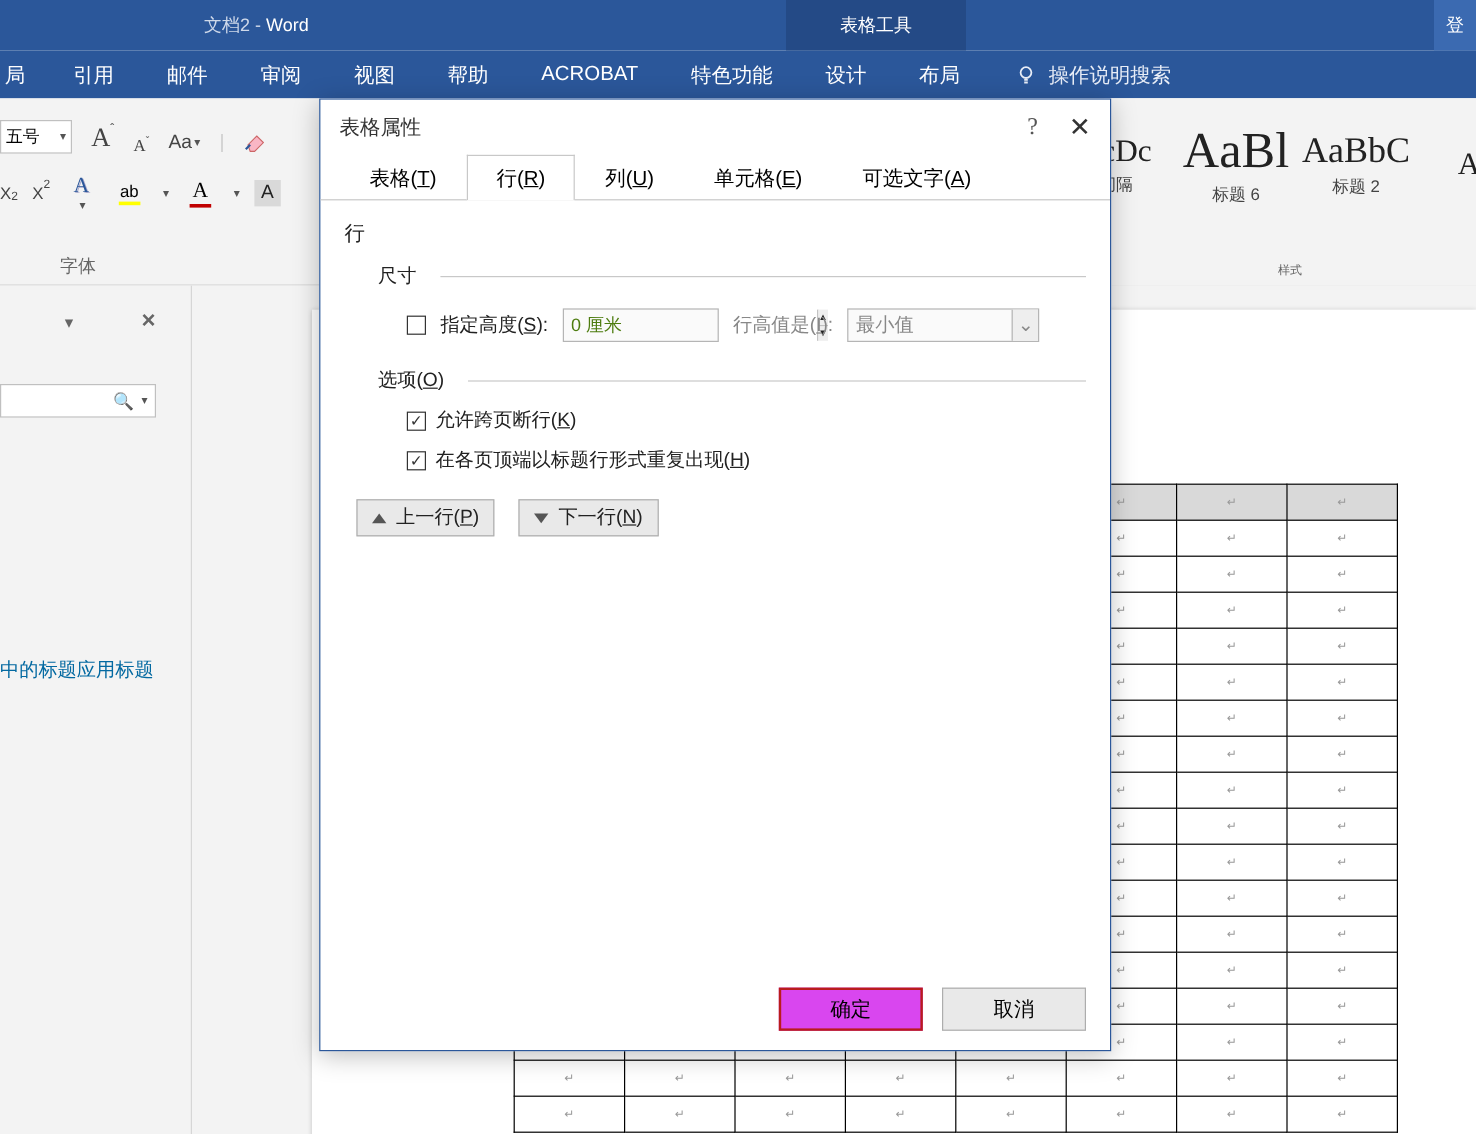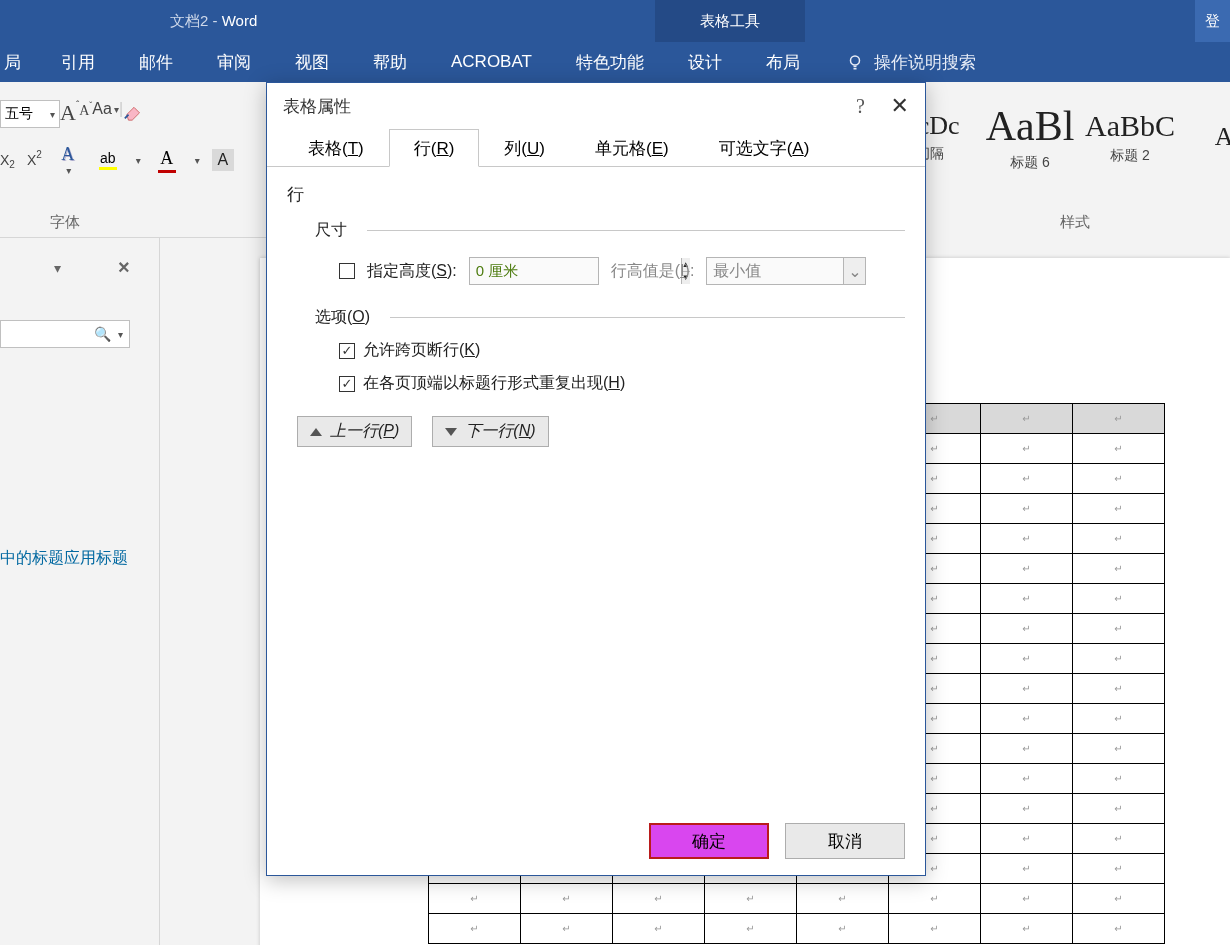--- a/index.html
+++ b/index.html
@@ -13,37 +13,37 @@
 
   .ribbon-tabs { background: #2b579a; height: 40px; display: flex; align-items: center; color: #fff; font-size: 17px; padding-left: 0; }
   .ribbon-tab { padding: 0 22px; height: 40px; display: flex; align-items: center; cursor: pointer; }
   .ribbon-tab.layout-tab-first { padding-left: 4px; padding-right: 18px; }
   .tell-me { display: flex; align-items: center; gap: 10px; padding-left: 24px; color: #e8edf7; }
   .bulb-icon { width: 18px; height: 18px; }
 
   .ribbon-body { background: #f3f3f3; height: 156px; border-bottom: 1px solid #d6d6d6; position: relative; }
   .font-group { position: absolute; left: 0; top: 0; height: 156px; width: 268px; }
   .font-label { position: absolute; left: 50px; bottom: 6px; font-size: 15px; color: #666; }
-  .font-row1 { position: absolute; top: 18px; left: 0; display: flex; align-items: flex-start; gap: 0; }
+  .font-row1 { position: absolute; top: 18px; left: 0; display: flex; align-items: flex-end; gap: 16px; }
   .font-row2 { position: absolute; top: 62px; left: 0; display: flex; align-items: center; gap: 12px; }
   .ctrl { display: inline-flex; align-items: center; justify-content: center; font-size: 16px; color: #444; }
   .fontsize-box { width: 60px; height: 28px; border: 1px solid #c0c0c0; background: #fff; display: flex; align-items: center; justify-content: space-between; padding: 0 4px; font-size: 14px; }
   .dd-arrow { font-size: 10px; color: #555; margin-left: 2px; }
   .bigA { font-size: 22px; font-family: "Times New Roman"; }
   .smlA { font-size: 14px; font-family: "Times New Roman"; position: relative; top: 3px; }
   .aa-box { display: flex; align-items: center; }
   .sub { font-size: 14px; }
   .sup-small { font-size: 10px; position: relative; }
   .colorbtn { display: flex; flex-direction: column; align-items: center; width: 28px; }
   .colorbar { width: 18px; height: 3px; margin-top: 1px; }
   .letterA { font-family: "Times New Roman"; font-size: 18px; }
   .charshade { width: 22px; height: 22px; background: #d9d9d9; display: flex; align-items: center; justify-content: center; font-size: 16px; color: #222; }
 
   .styles-group { position: absolute; right: 0; top: 0; height: 156px; width: 310px; background: #f3f3f3; }
-  .styles-label { position: absolute; left: 0; right: 0; bottom: 6px; text-align: center; font-size: 15px; color: #666; }
+  .styles-label { position: absolute; left: 0; right: 0; bottom: 6px; text-align: center; font-size: 10px; color: #666; }
   .style-tiles { position: absolute; top: 10px; left: -40px; display: flex; gap: 0; }
   .style-tile { width: 100px; height: 90px; display: flex; flex-direction: column; align-items: center; justify-content: center; border: 1px solid transparent; }
   .style-prev { font-size: 26px; color: #222; font-family: "Calibri Light", "DengXian Light"; }
   .style-prev.big { font-size: 42px; }
   .style-name { font-size: 14px; color: #444; margin-top: 4px; }
 
   .nav-pane { position: absolute; left: 0; top: 238px; width: 160px; height: 710px; background: #f3f3f3; border-right: 1px solid #d6d6d6; }
   .nav-dd { position: absolute; left: 54px; top: 22px; color: #666; font-size: 14px; }
   .nav-close { position: absolute; left: 118px; top: 18px; color: #666; font-size: 20px; font-weight: bold; }
   .nav-search { position: absolute; left: 0; top: 82px; width: 130px; height: 28px; background: #fff; border: 1px solid #c0c0c0; display: flex; align-items: center; justify-content: flex-end; padding-right: 6px; }
@@ -81,21 +81,21 @@
   .spinbtns { width: 20px; display: flex; flex-direction: column; border-left: 1px solid #b5b5b5; }
   .spinbtns div { flex: 1; display: flex; align-items: center; justify-content: center; font-size: 8px; background: #eee; border-bottom: 1px solid #b5b5b5; }
   .spinbtns div:last-child { border-bottom: none; }
 
   .selbox { display: flex; width: 160px; height: 28px; border: 1px solid #b5b5b5; background: #fafafa; align-items: center; padding: 0 6px; color: #888; justify-content: space-between; }
   .sel-arrow { width: 22px; height: 26px; border-left: 1px solid #b5b5b5; display: flex; align-items: center; justify-content: center; background: #eee; margin-right: -6px; }
 
   .opt-row { display: flex; align-items: center; gap: 8px; margin: 12px 0 12px 24px; }
 
   .navbtns { display: flex; gap: 20px; margin-left: 10px; margin-top: 22px; }
-  .navbtn { background: #e9e9e9; border: 1px solid #adadad; padding: 4px 12px; font-size: 16px; display: flex; align-items: center; gap: 8px; cursor: pointer; font-style: italic; }
+  .navbtn { background: #e9e9e9; border: 1px solid #adadad; padding: 4px 12px; font-size: 16px; display: flex; align-items: center; gap: 8px; cursor: pointer; }
   .tri-up { width: 0; height: 0; border-left: 6px solid transparent; border-right: 6px solid transparent; border-bottom: 8px solid #555; }
   .tri-down { width: 0; height: 0; border-left: 6px solid transparent; border-right: 6px solid transparent; border-top: 8px solid #555; }
 
   .dlg-footer { position: absolute; bottom: 16px; right: 20px; display: flex; gap: 16px; }
   .dlg-btn { width: 120px; height: 36px; border: 1px solid #adadad; background: #e9e9e9; font-size: 17px; display: flex; align-items: center; justify-content: center; cursor: pointer; }
   .dlg-btn.primary { border: 2px solid #b91c1c; background: #d946ef; font-family: Liberation Mono, monospace; }
 
   .gray { color: #888; }
 </style>
 </head>

